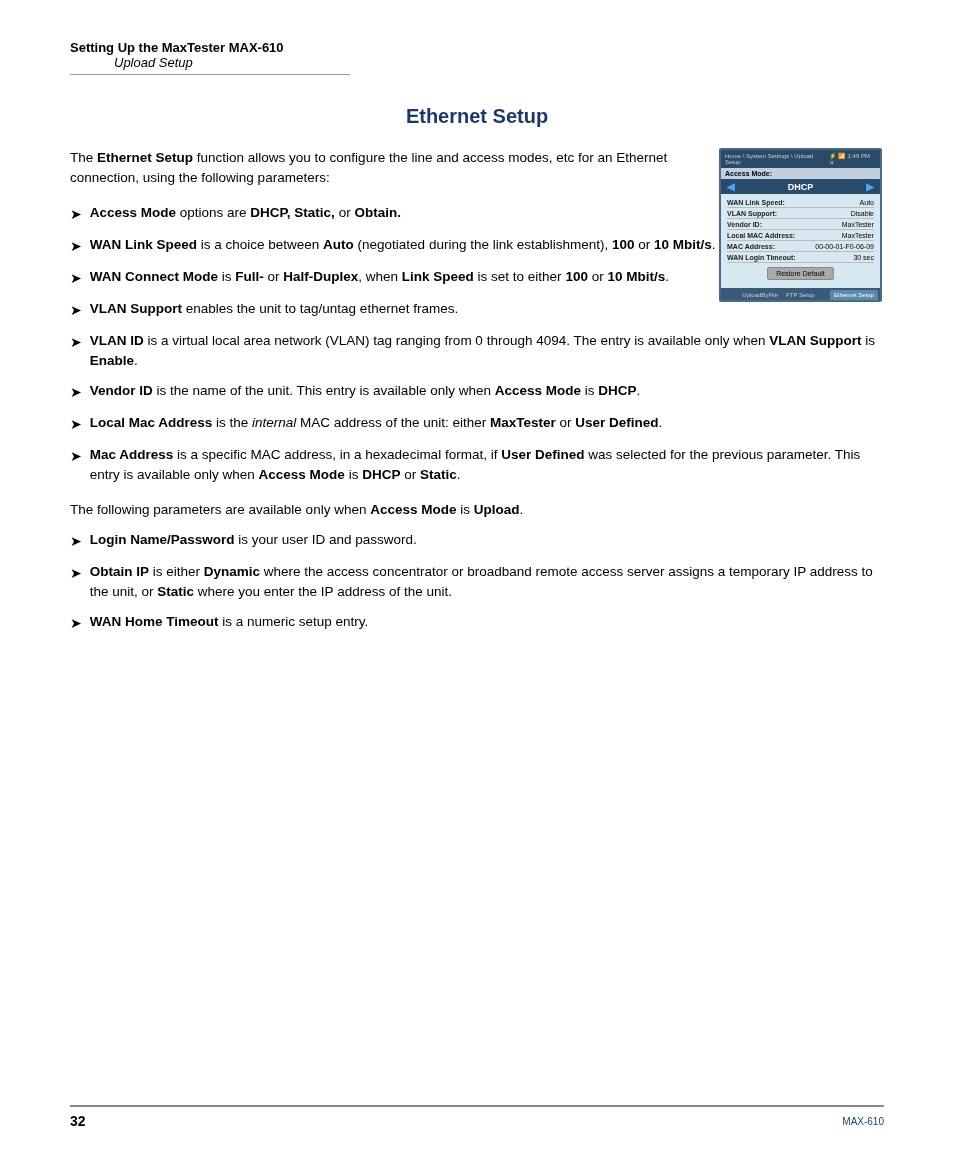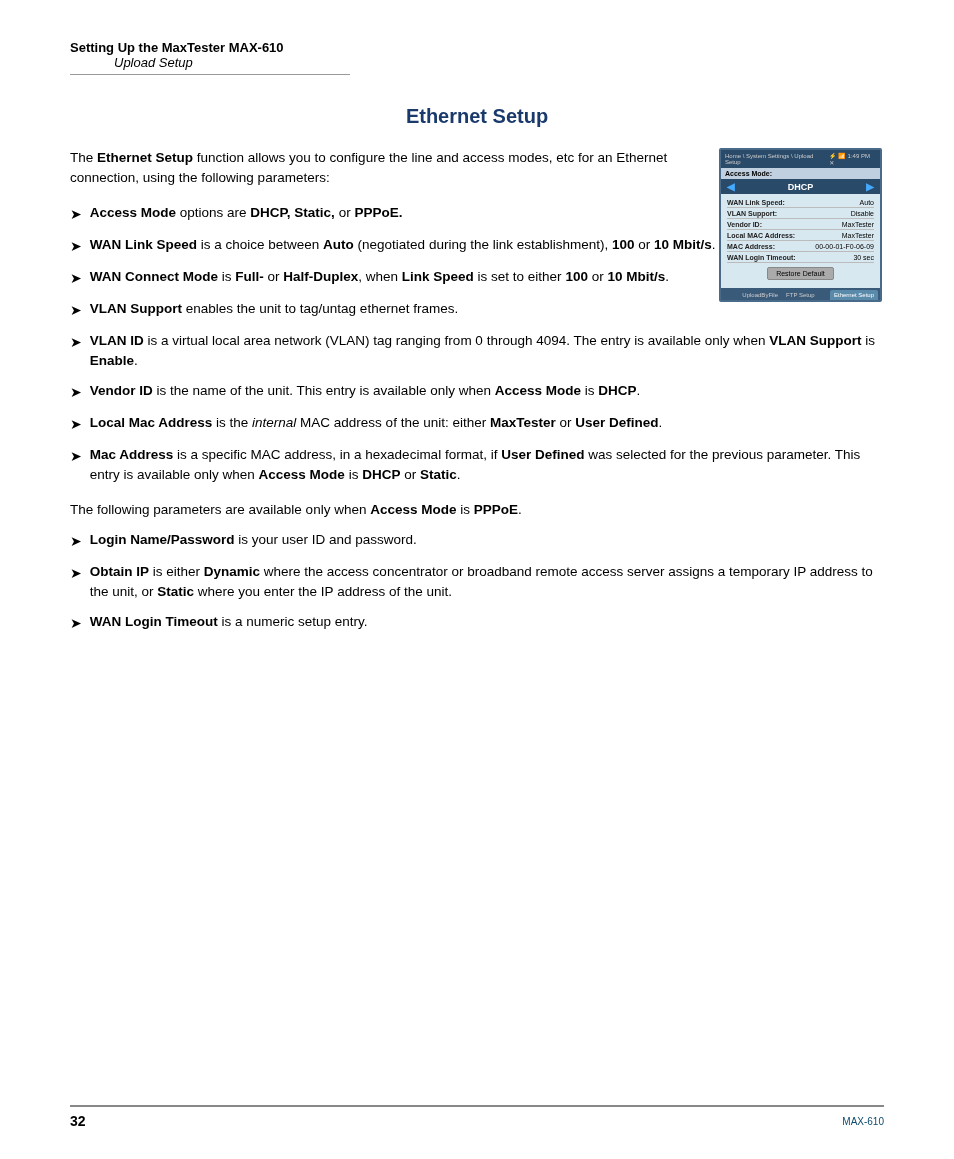--- a/index.html
+++ b/index.html
@@ -274,21 +274,21 @@
 
       <p class="intro-paragraph">
         The <span class="bold">Ethernet Setup</span> function allows you to configure the line and access modes, etc for an Ethernet connection, using the following parameters:
       </p>
 
       <ul class="bullet-list">
 
         <li class="bullet-item">
           <span class="bullet-arrow">➤</span>
           <span class="bullet-text">
-            <span class="bold">Access Mode</span> options are <span class="bold">DHCP,</span> <span class="bold">Static,</span> or <span class="bold">PPPoE.</span>
+            <span class="bold">Access Mode</span> options are <span class="bold">DHCP,</span> <span class="bold">Static,</span> or <span class="bold">Obtain.</span>
           </span>
         </li>
 
         <li class="bullet-item">
           <span class="bullet-arrow">➤</span>
           <span class="bullet-text">
             <span class="bold">WAN Link Speed</span> is a choice between <span class="bold">Auto</span> (negotiated during the link establishment), <span class="bold">100</span> or <span class="bold">10 Mbit/s</span>.
           </span>
         </li>
 
@@ -396,21 +396,21 @@
       <li class="bullet-item">
         <span class="bullet-arrow">➤</span>
         <span class="bullet-text">
           <span class="bold">Mac Address</span> is a specific MAC address, in a hexadecimal format, if <span class="bold">User Defined</span> was selected for the previous parameter. This entry is available only when <span class="bold">Access Mode</span> is <span class="bold">DHCP</span> or <span class="bold">Static</span>.
         </span>
       </li>
 
     </ul>
 
     <p class="pppoe-intro">
-      The following parameters are available only when <span class="bold">Access Mode</span> is <span class="bold">PPPoE</span>.
+      The following parameters are available only when <span class="bold">Access Mode</span> is <span class="bold">Upload</span>.
     </p>
 
     <ul class="bullet-list">
 
       <li class="bullet-item">
         <span class="bullet-arrow">➤</span>
         <span class="bullet-text">
           <span class="bold">Login Name/Password</span> is your user ID and password.
         </span>
       </li>
@@ -418,21 +418,21 @@
       <li class="bullet-item">
         <span class="bullet-arrow">➤</span>
         <span class="bullet-text">
           <span class="bold">Obtain IP</span> is either <span class="bold">Dynamic</span> where the access concentrator or broadband remote access server assigns a temporary IP address to the unit, or <span class="bold">Static</span> where you enter the IP address of the unit.
         </span>
       </li>
 
       <li class="bullet-item">
         <span class="bullet-arrow">➤</span>
         <span class="bullet-text">
-          <span class="bold">WAN Login Timeout</span> is a numeric setup entry.
+          <span class="bold">WAN Home Timeout</span> is a numeric setup entry.
         </span>
       </li>
 
     </ul>
   </div>
 
   <div class="page-footer">
     <span class="footer-page-num">32</span>
     <span class="footer-product">MAX-610</span>
   </div>

